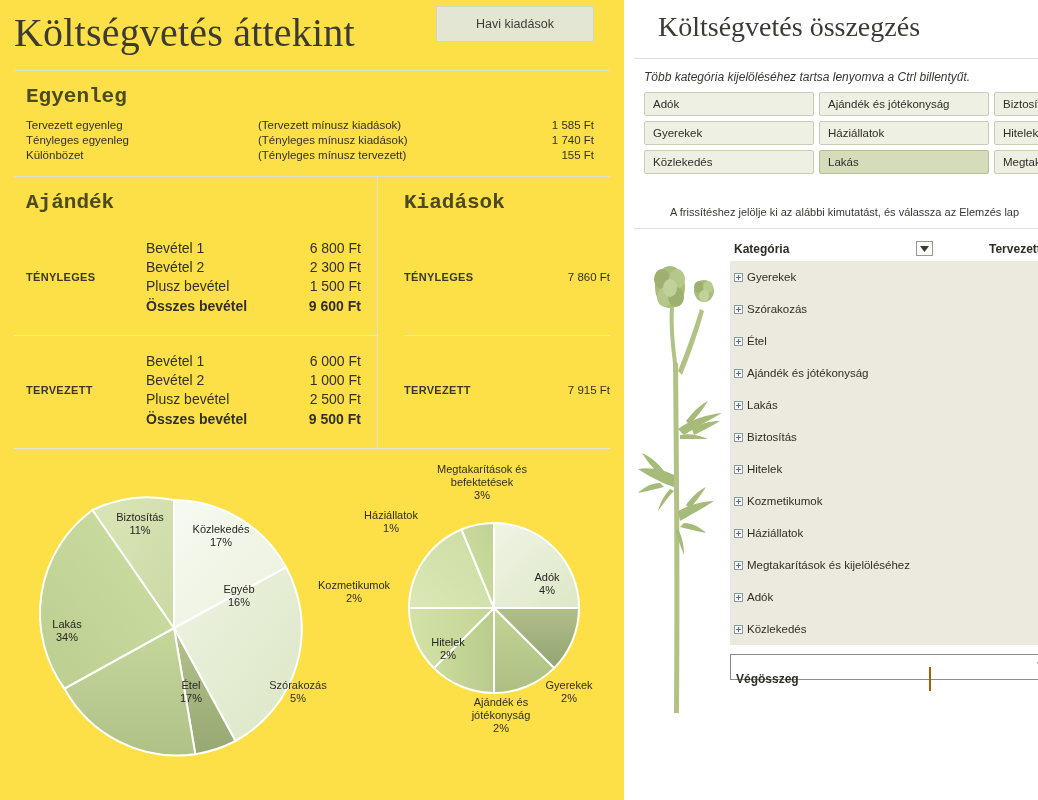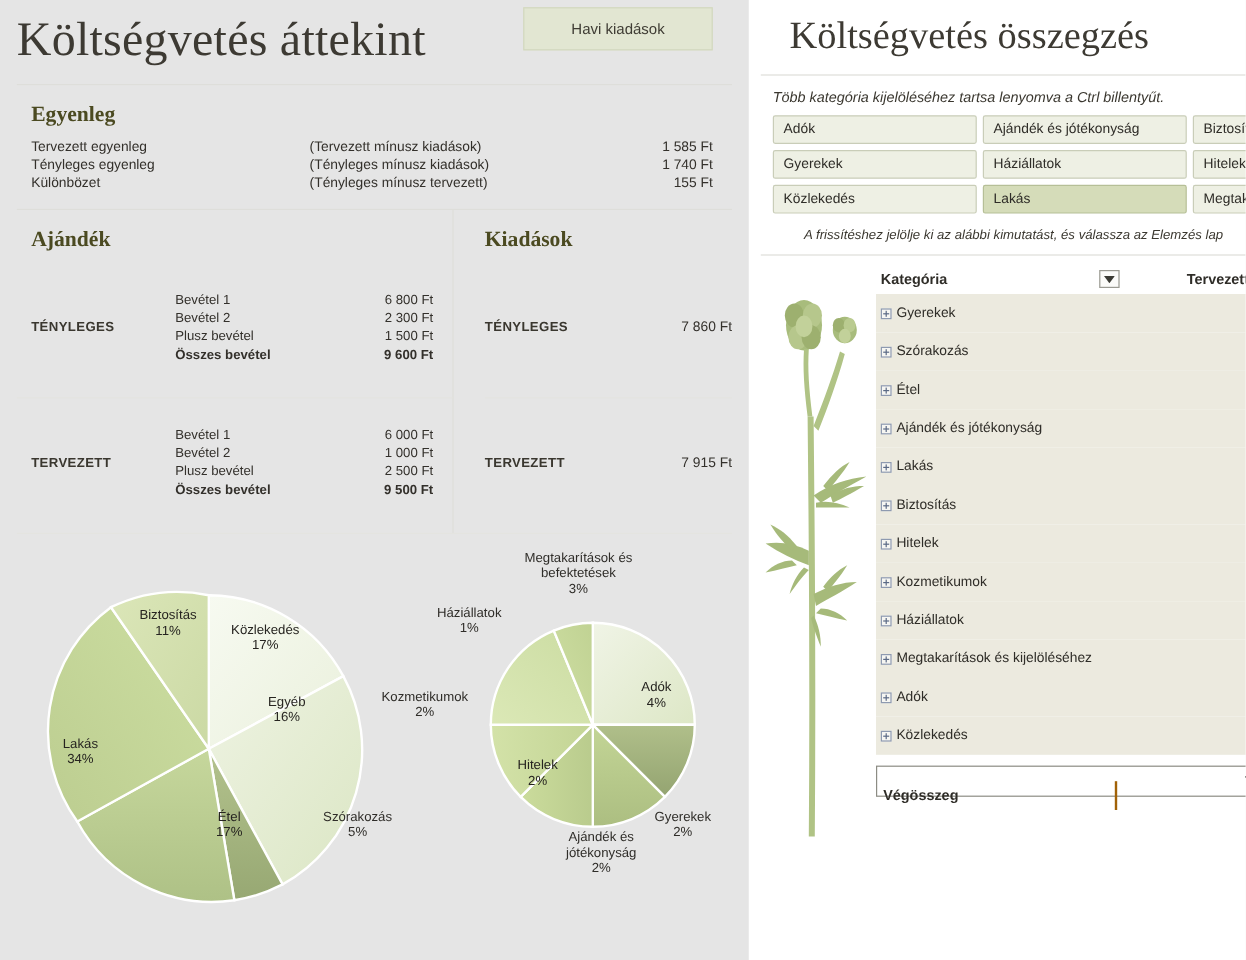--- a/index.html
+++ b/index.html
@@ -10,21 +10,21 @@
     font-family: "Liberation Sans", sans-serif;
     overflow: hidden;
   }
   .page { position: relative; width: 1038px; height: 800px; display: flex; }
 
   
   .left-panel {
     width: 624px; height: 800px;
     position: relative;
     padding: 0 14px;
-    background: #e5e5e5;
+    background: #fde047;
   }
   .panel-divider {
     position: absolute; left: 624px; top: 0;
     width: 1px; height: 800px;
     background: #d8d8d4;
   }
   .right-panel {
     width: 414px; height: 800px;
     position: relative;
     background: #ffffff;
@@ -53,23 +53,23 @@
     font-size: 12.5px;
     padding: 10px 26px;
     min-width: 158px;
     text-align: center;
     white-space: nowrap;
   }
   .hr-thin { height: 1px; background: #dededa; margin: 17px 0 0 0; }
   .hr-thin.light { background: #e4e4e0; }
 
   .sec-head {
-    font-family: Liberation Serif, serif;
+    font-family: Liberation Mono, monospace;
     font-weight: 700;
-    font-size: 18px;
+    font-size: 21px;
     color: #4b4a21;
     margin: 14px 0 9px 12px;
     white-space: nowrap;
   }
 
   
   .bal-row {
     display: flex;
     font-size: 11.5px;
     color: #33302b;
@@ -92,21 +92,21 @@
     font-size: 11px;
     font-weight: 700;
     letter-spacing: .3px;
     color: #3a372f;
     padding-left: 12px;
     white-space: nowrap;
   }
   .ie-lines { flex: 1; padding-right: 16px; }
   .ie-line {
     display: flex;
-    font-size: 11px;
+    font-size: 14px;
     color: #33302b;
     padding: 1.5px 0;
   }
   .ie-line .nm { flex: 1; white-space: nowrap; }
   .ie-line .vl { width: 82px; text-align: right; white-space: nowrap; }
   .ie-line.total { font-weight: 700; padding-top: 2px; }
   .ie-exp-val {
     font-size: 11.5px; color: #33302b;
     width: 96px; text-align: right;
     white-space: nowrap;
@@ -122,21 +122,21 @@
     text-align: center;
     line-height: 1.18;
     white-space: nowrap;
     font-weight: 400;
   }
   .pie-label.inside { color: #262420; }
 
   
   .r-title {
     font-family: "Liberation Serif", serif;
-    font-size: 32px;
+    font-size: 28px;
     color: #3d3a33;
     padding-top: 13px;
     padding-left: 24px;
     white-space: nowrap;
     line-height: 1;
   }
   .r-hr { height: 1px; background: #dededa; margin-top: 17px; }
   .r-hint {
     font-size: 12px;
     font-style: italic;
@@ -156,24 +156,24 @@
     border-radius: 2px;
     font-size: 11.5px;
     color: #2f2d28;
     padding: 5px 8px;
     white-space: nowrap;
     overflow: hidden;
   }
   .cat-btn.selected { background: #d5dcb9; border-color: #b6bf97; }
   .r-hint2 {
     font-size: 11px;
-    font-style: italic;
     color: #3a372f;
     padding: 12px 0 10px 36px;
     white-space: nowrap;
+    margin-top: 20px;
   }
   .r-hr2 { height: 1px; background: #dededa; }
 
   .r-body { display: flex; }
   .plant-col { width: 96px; position: relative; padding-top: 14px; }
   .pivot-col { flex: 1; padding-top: 10px; }
 
   .pivot-head {
     display: flex; align-items: center;
     font-size: 12px; font-weight: 700;

